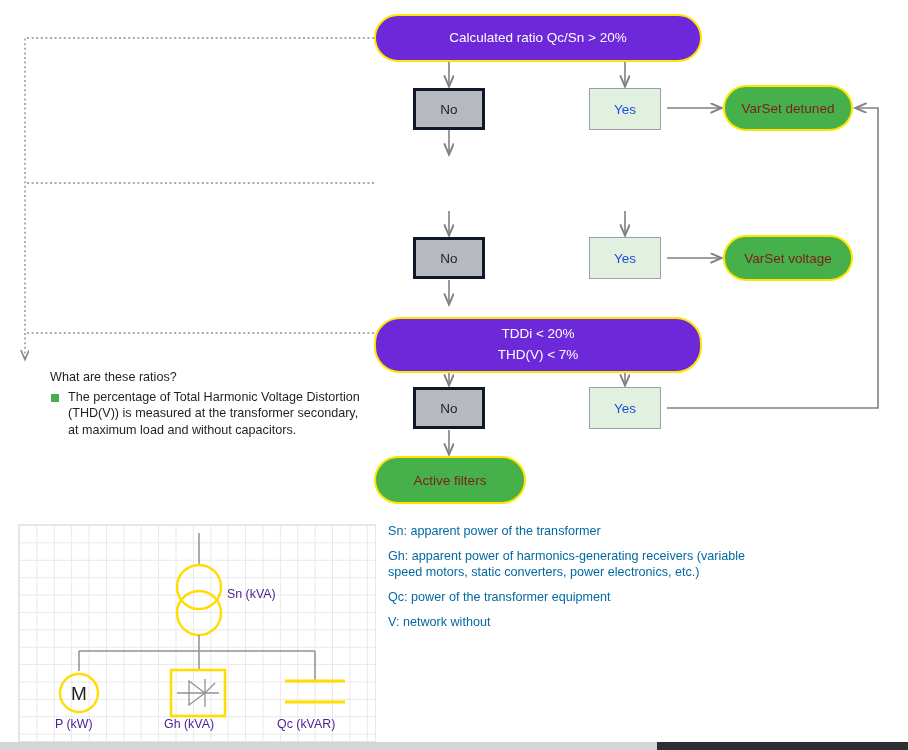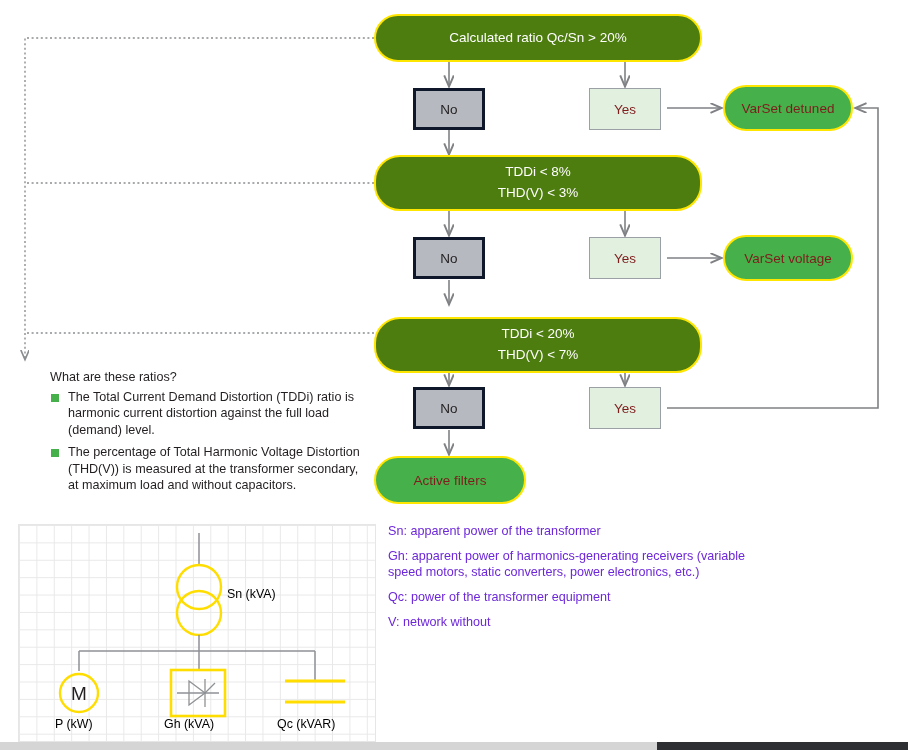--- a/index.html
+++ b/index.html
@@ -25,21 +25,21 @@
   .node {
     position: absolute;
     box-sizing: border-box;
     display: flex;
     flex-direction: column;
     align-items: center;
     justify-content: center;
     text-align: center;
   }
   .decision {
-    background: #4d7c0f;
+    background: #6d28d9;
     border: 2px solid #ffe600;
     border-radius: 26px;
     color: #ffffff;
     font-size: 13.5px;
     line-height: 1.55;
   }
   .terminal {
     background: #46b14b;
     border: 2px solid #ffe600;
     border-radius: 24px;
@@ -48,21 +48,21 @@
   }
   .no-box {
     background: #b6bac0;
     border: 3px solid #0f172a;
     color: #231f20;
     font-size: 13.5px;
   }
   .yes-box {
     background: #e2f0e0;
     border: 1px solid #9aa0a6;
-    color: #7f1d1d;
+    color: #1d4ed8;
     font-size: 13.5px;
   }
   .node .line2 { display: block; }
 
   
   #wires {
     position: absolute;
     left: 0; top: 0;
     width: 908px; height: 750px;
     pointer-events: none;
@@ -103,21 +103,21 @@
   }
 
   
   #definitions {
     position: absolute;
     left: 388px;
     top: 523px;
     width: 360px;
     font-size: 12.6px;
     line-height: 1.33;
-    color: #6d28d9;
+    color: #0369a1;
   }
   #definitions p { margin: 0 0 8px 0; }
 
   
   #circuit {
     position: absolute;
     left: 18px;
     top: 524px;
     width: 356px;
     height: 216px;
@@ -134,21 +134,21 @@
       linear-gradient(to bottom, #e8e8e8 1px, transparent 1px);
     background-size: 17.4px 17.4px;
   }
   #circuit svg {
     position: absolute;
     left: 0; top: 0;
   }
   .clabel {
     position: absolute;
     font-size: 12.4px;
-    color: #000000;
+    color: #4c1d95;
     white-space: nowrap;
   }
 
   
   #bottom-bar {
     position: absolute;
     left: 0;
     bottom: 0;
     width: 908px;
     height: 8px;
@@ -216,24 +216,20 @@
   </div>
 
   <div class="node yes-box" style="left:589px; top:88px; width:72px; height:42px;">
     <span>Yes</span>
   </div>
 
   <div class="node terminal" style="left:723px; top:85px; width:130px; height:46px;">
     <span>VarSet detuned</span>
   </div>
 
-  <div class="node decision" style="left:374px; top:155px; width:328px; height:56px;">
-    <span>TDDi &lt; 8%</span>
-    <span class="line2">THD(V) &lt; 3%</span>
-  </div>
 
   <div class="node no-box" style="left:413px; top:237px; width:72px; height:42px;">
     <span>No</span>
   </div>
 
   <div class="node yes-box" style="left:589px; top:237px; width:72px; height:42px;">
     <span>Yes</span>
   </div>
 
   <div class="node terminal" style="left:723px; top:235px; width:130px; height:46px;">
@@ -255,24 +251,20 @@
 
   <div class="node terminal" style="left:374px; top:456px; width:152px; height:48px;">
     <span>Active filters</span>
   </div>
 
   <div id="legend">
     <div class="legend-title">What are these ratios?</div>
     <ul>
       <li>
         <span class="bullet"></span>
-        <span>The Total Current Demand Distortion (TDDi) ratio is harmonic current distortion against the full load (demand) level.</span>
-      </li>
-      <li>
-        <span class="bullet"></span>
         <span>The percentage of Total Harmonic Voltage Distortion (THD(V)) is measured at the transformer secondary, at maximum load and without capacitors.</span>
       </li>
     </ul>
   </div>
 
   <div id="definitions">
     <p>Sn: apparent power of the transformer</p>
     <p>Gh: apparent power of harmonics-generating receivers (variable speed motors, static converters, power electronics, etc.)</p>
     <p>Qc: power of the transformer equipment</p>
     <p>V: network without</p>

